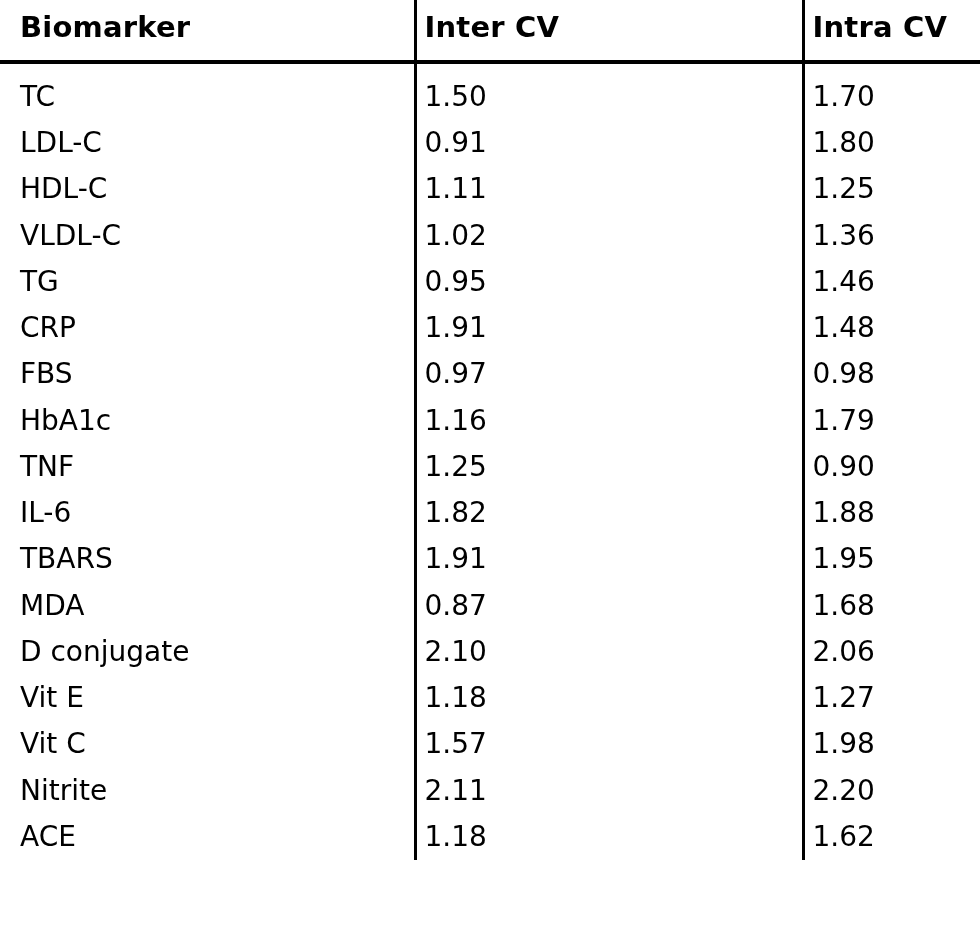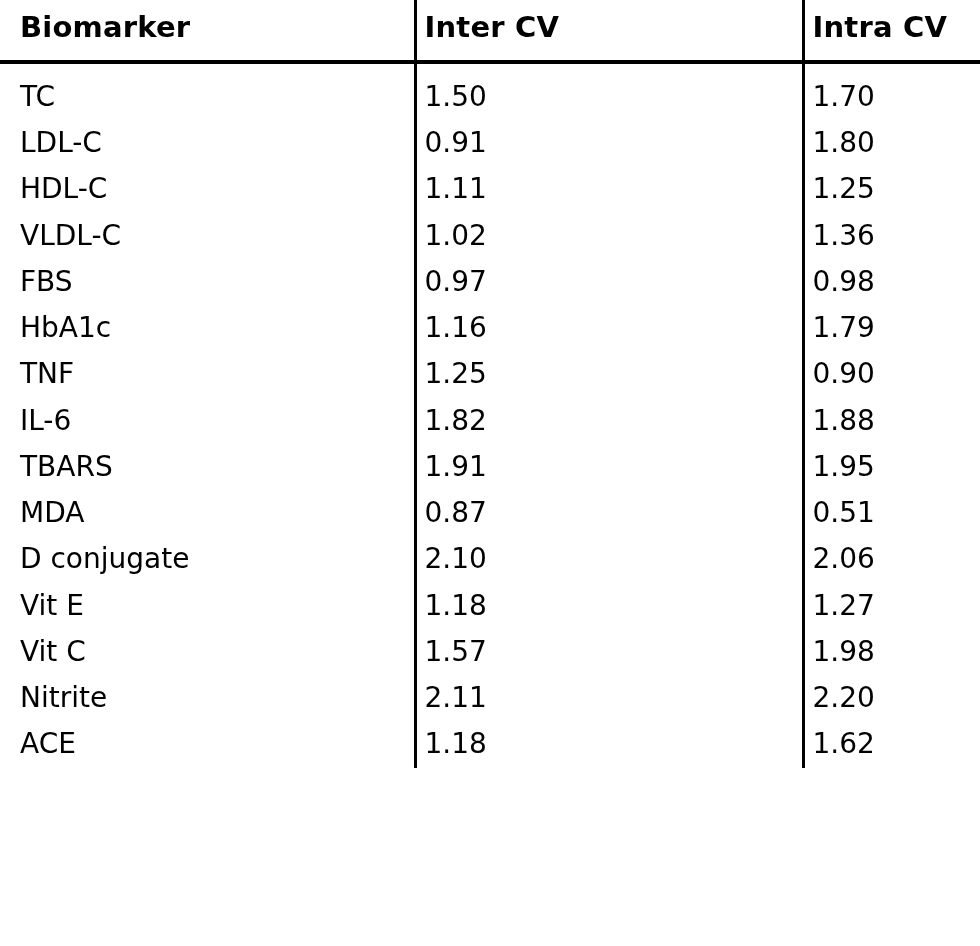--- a/index.html
+++ b/index.html
@@ -90,20 +90,30 @@
         <td>HDL-C</td>
         <td class="vrule-left">1.11</td>
         <td class="vrule-left">1.25</td>
       </tr>
       <tr>
         <td>VLDL-C</td>
         <td class="vrule-left">1.02</td>
         <td class="vrule-left">1.36</td>
       </tr>
       <tr>
+        <td>TG</td>
+        <td class="vrule-left">0.95</td>
+        <td class="vrule-left">1.46</td>
+      </tr>
+      <tr>
+        <td>CRP</td>
+        <td class="vrule-left">1.91</td>
+        <td class="vrule-left">1.48</td>
+      </tr>
+      <tr>
         <td>FBS</td>
         <td class="vrule-left">0.97</td>
         <td class="vrule-left">0.98</td>
       </tr>
       <tr>
         <td>HbA1c</td>
         <td class="vrule-left">1.16</td>
         <td class="vrule-left">1.79</td>
       </tr>
       <tr>
@@ -117,21 +127,21 @@
         <td class="vrule-left">1.88</td>
       </tr>
       <tr>
         <td>TBARS</td>
         <td class="vrule-left">1.91</td>
         <td class="vrule-left">1.95</td>
       </tr>
       <tr>
         <td>MDA</td>
         <td class="vrule-left">0.87</td>
-        <td class="vrule-left">0.51</td>
+        <td class="vrule-left">1.68</td>
       </tr>
       <tr>
         <td>D conjugate</td>
         <td class="vrule-left">2.10</td>
         <td class="vrule-left">2.06</td>
       </tr>
       <tr>
         <td>Vit E</td>
         <td class="vrule-left">1.18</td>
         <td class="vrule-left">1.27</td>

